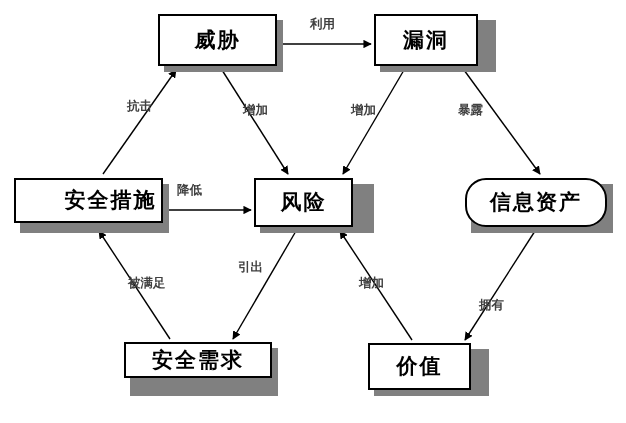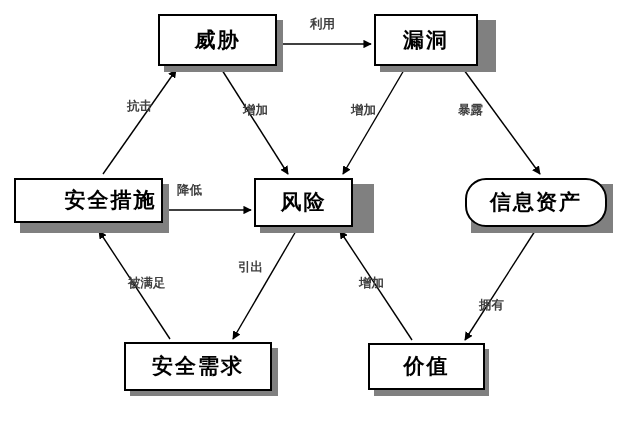--- a/index.html
+++ b/index.html
@@ -110,25 +110,25 @@
   </div>
 
   <div class="node" style="left:254px; top:178px; width:99px; height:49px;">
     <span class="node-label">风险</span>
   </div>
 
   <div class="node" style="left:465px; top:178px; width:142px; height:49px;border-radius:21px;">
     <span class="node-label">信息资产</span>
   </div>
 
-  <div class="node" style="left:124px; top:342px; width:148px; height:49px;">
+  <div class="node" style="left:124px; top:342px; width:148px; height:36px;">
     <span class="node-label">安全需求</span>
   </div>
 
-  <div class="node" style="left:368px; top:343px; width:117px; height:47px;">
+  <div class="node" style="left:368px; top:343px; width:103px; height:47px;">
     <span class="node-label">价值</span>
   </div>
 
   <span class="edge-label" style="left:310px; top:18px;">利用</span>
   <span class="edge-label" style="left:127px; top:100px;">抗击</span>
   <span class="edge-label" style="left:243px; top:104px;">增加</span>
   <span class="edge-label" style="left:351px; top:104px;">增加</span>
   <span class="edge-label" style="left:458px; top:104px;">暴露</span>
   <span class="edge-label" style="left:177px; top:184px;">降低</span>
   <span class="edge-label" style="left:128px; top:277px;">被满足</span>

